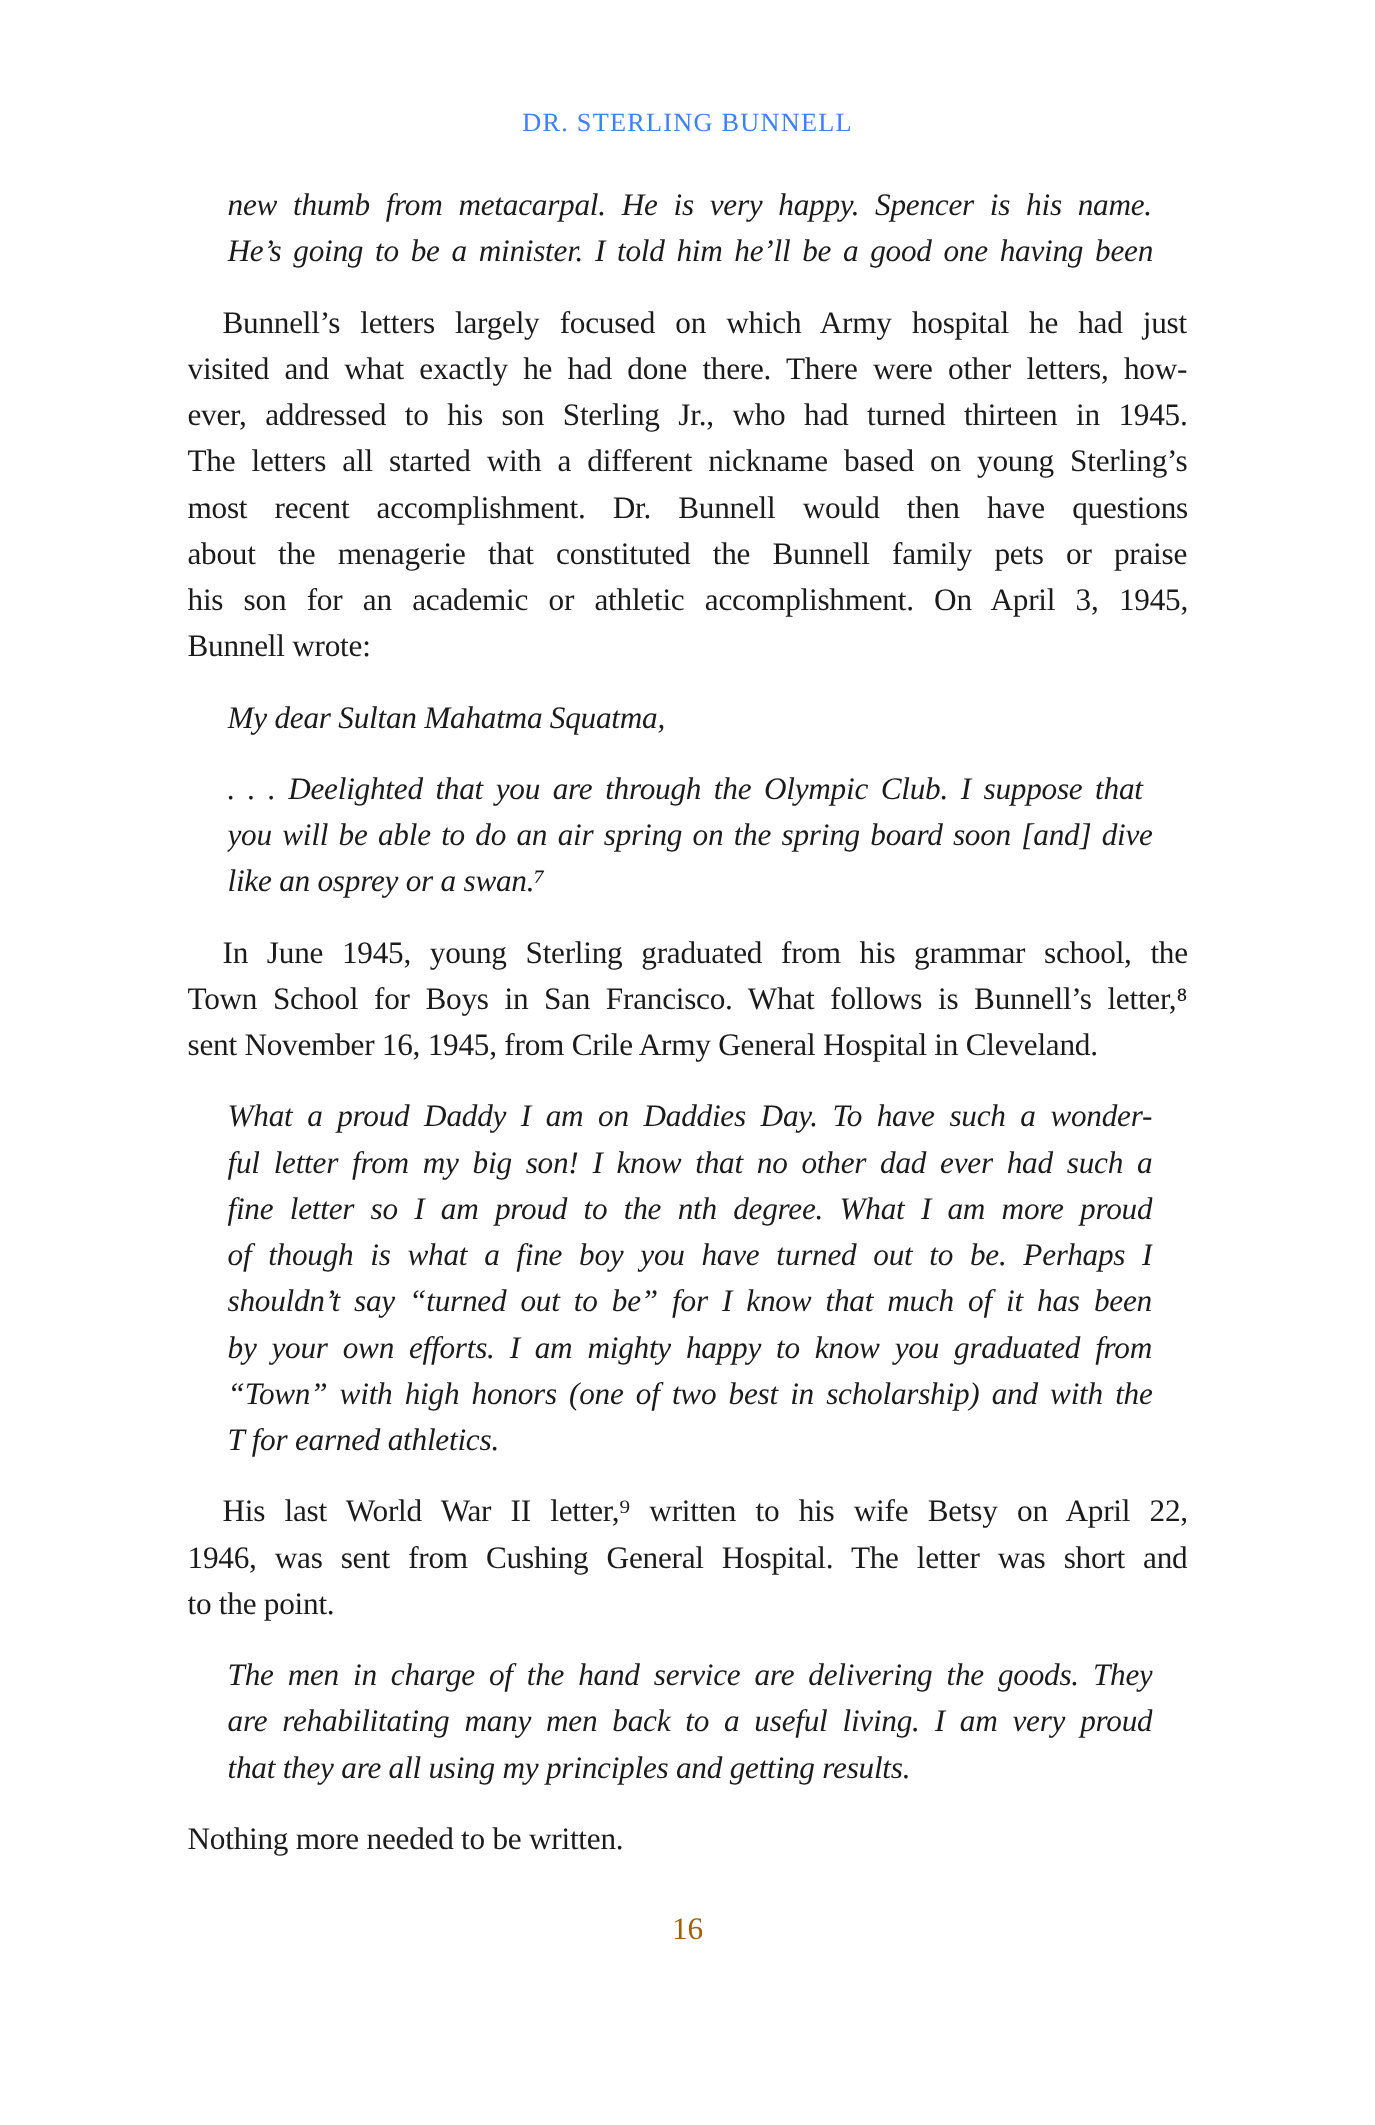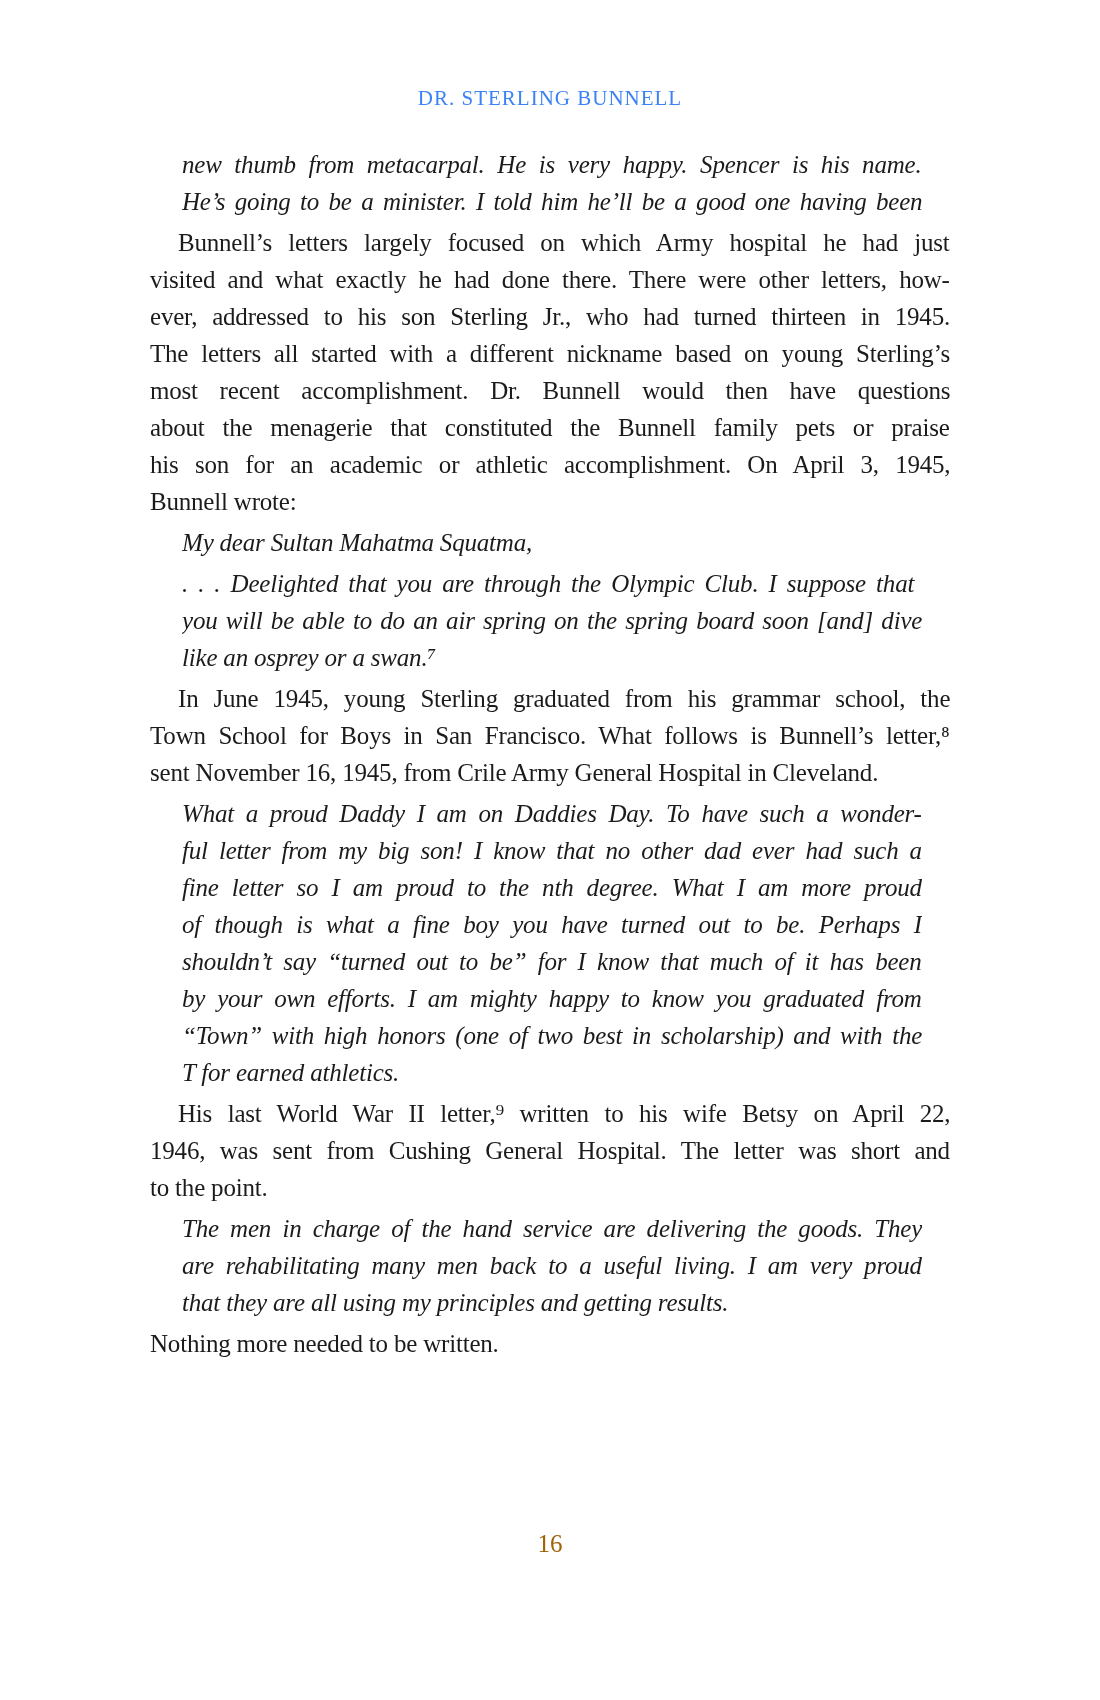--- a/index.html
+++ b/index.html
@@ -25,21 +25,21 @@
   }
   .content {
     position: absolute;
     top: 146px;
     left: 150px;
     width: 800px;
     font-size: 25px;
     line-height: 37px;
     letter-spacing: -0.2px;
   }
-  .block + .block { margin-top: 4px; }
+  .block + .block { margin-top: 20px; }
   .block.quote {
     margin-left: 32px;
     margin-right: 28px;
     font-style: italic;
   }
   .block.para.indent .line:first-child { padding-left: 28px; }
   .line { white-space: nowrap; overflow: hidden; }
   .line .t { display: inline-block; white-space: nowrap; }
   .page-number {
     position: absolute;

